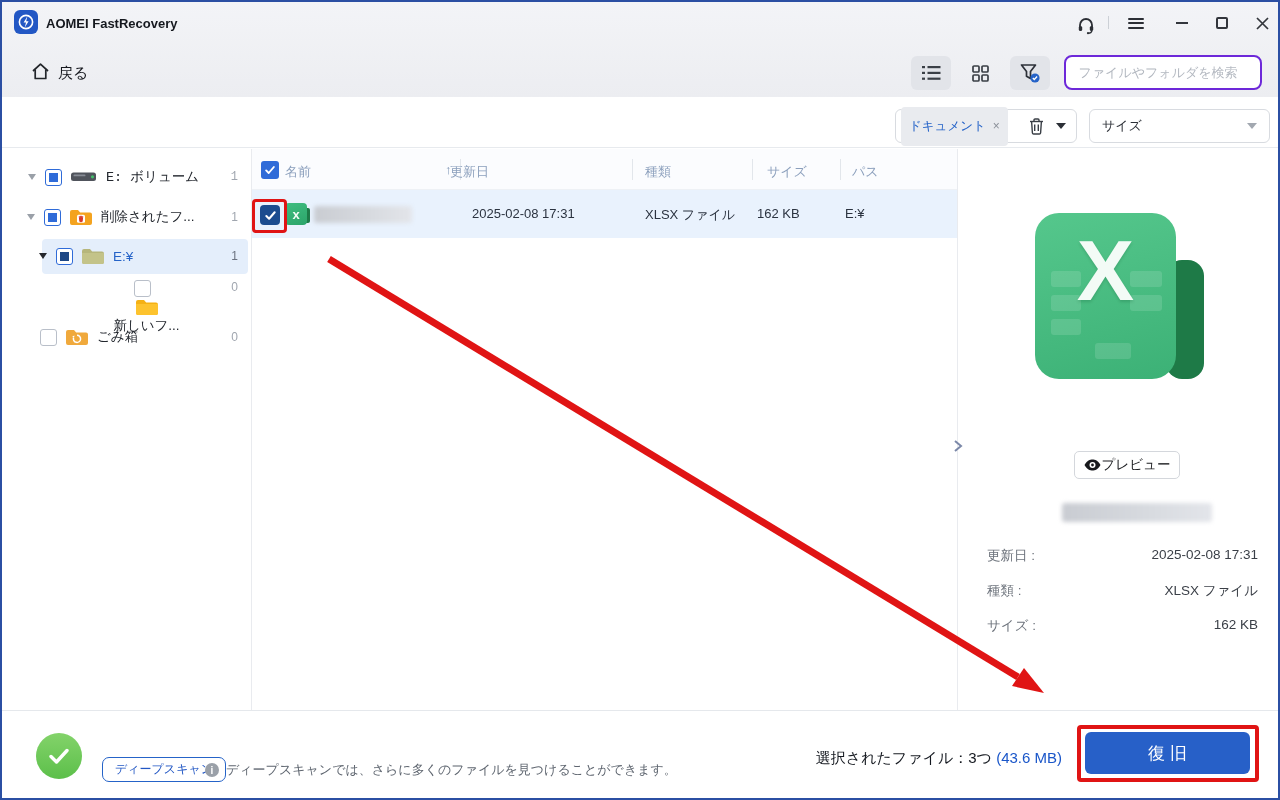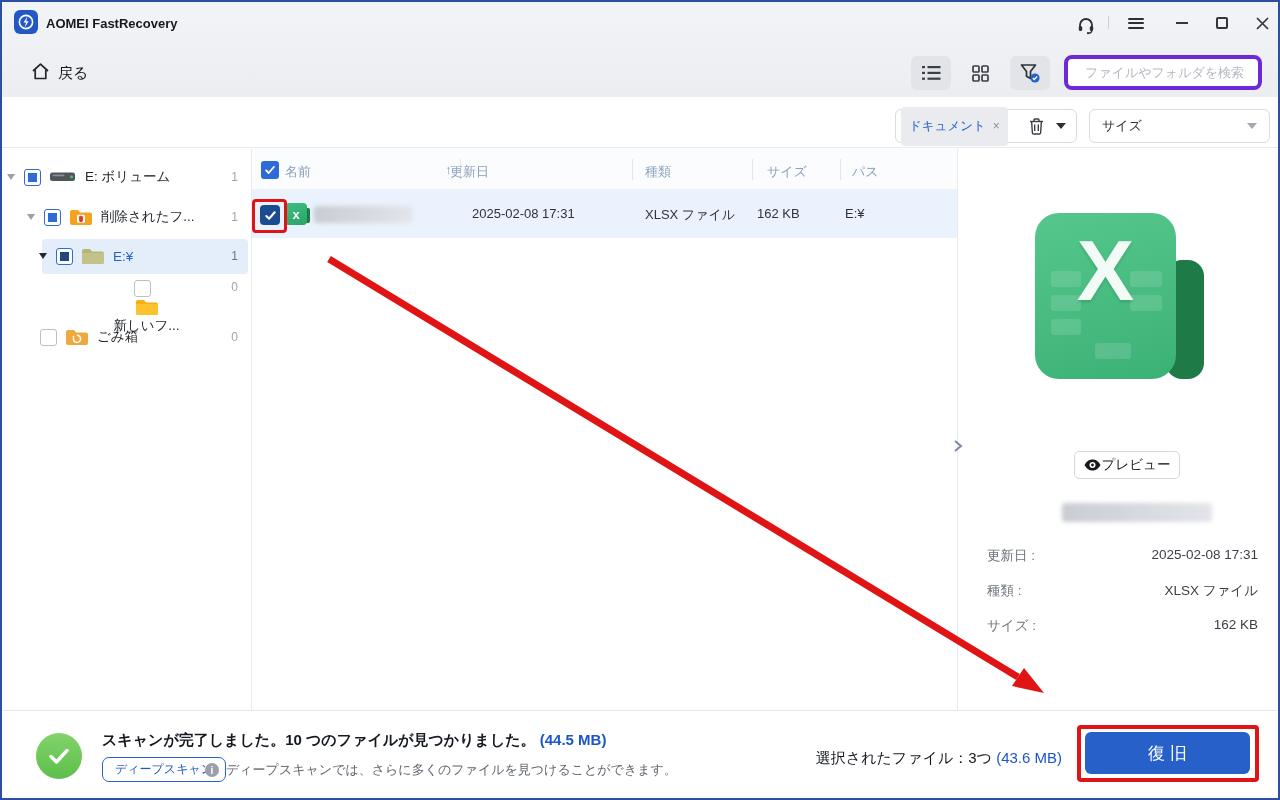--- a/index.html
+++ b/index.html
@@ -22,21 +22,21 @@
   .tb-sep { left:1106px; top:14px; width:1px; height:13px; background:#ccd0d6; }
   .icon-btn { width:28px; height:26px; display:flex; align-items:center; justify-content:center; cursor:pointer; }
   .hamburger span { display:block; width:16px; height:2px; background:#2c2f35; margin:2.5px 0; border-radius:1px; }
   .win-min-bar { width:12px; height:2px; background:#33363c; }
   .win-max-box { width:12px; height:12px; border:2px solid #33363c; border-radius:2px; }
 
   
   .back-label { left:56px; top:62px; font-size:15px; color:#17191f; }
   .view-btn { top:54px; width:40px; height:34px; border-radius:6px; display:flex; align-items:center; justify-content:center; cursor:pointer; }
   .view-btn.active { background:#e2e4e9; }
-  .search-box { left:1062px; top:53px; width:198px; height:35px; background:#fff; border-radius:8px; border:4px solid #6d28d9; display:flex; align-items:center; padding:0 10px; }
+  .search-box { left:1062px; top:53px; width:198px; height:35px; background:#fff; border-radius:8px; border:2px solid #6d28d9; display:flex; align-items:center; padding:0 10px;justify-content:center; }
   .search-box input { border:none; outline:none; flex:1; font-size:13px; color:#333; background:transparent; margin-left:7px; font-family:inherit; }
   .search-box input::placeholder { color:#b3b8c0; }
 
   
   .filter-group { left:893px; top:107px; width:182px; height:34px; border:1px solid #d8dbe0; border-radius:6px; background:#fff; display:flex; align-items:center; padding:0 10px 0 5px; }
   .chip { background:#e9ebef; border-radius:4px; height:39px; display:flex; align-items:center; padding:0 8px; font-size:12.5px; color:#2563c8; }
   .chip .x { margin-left:7px; color:#8a8f98; font-size:12px; cursor:pointer; }
   .caret-down { width:0; height:0; border-left:5px solid transparent; border-right:5px solid transparent; border-top:6px solid #2b2f36; }
   .size-select { left:1087px; top:107px; width:181px; height:34px; border:1px solid #d8dbe0; border-radius:6px; background:#fff; display:flex; align-items:center; justify-content:space-between; padding:0 12px; font-size:13px; color:#2b2f36; cursor:pointer; }
   .caret-gray { width:0; height:0; border-left:5px solid transparent; border-right:5px solid transparent; border-top:6px solid #a2a8b0; }
@@ -204,21 +204,21 @@
     </svg>
     <span class="caret-down"></span>
   </div>
   <div class="abs size-select">
     <span>サイズ</span>
     <span class="caret-gray"></span>
   </div>
 
   <div class="sel-bg"></div>
 
-  <div class="tree-row" style="top:158px; padding-left:0;">
+  <div class="tree-row" style="top:158px; padding-left:21px;font-family:Liberation Mono, monospace;">
     <span class="tw" style="width:18px;">
         <span class="caret-tri"></span>
       </span>
     <span class="cb ind" style="margin-left:4px;">
         <i></i>
       </span>
     <span class="tw" style="margin-left:8px;">
       <svg width="28" height="18" viewBox="0 0 28 18">
           <rect x="1" y="4.5" width="25" height="8.5" rx="2.5" fill="#50545c"></rect>
           <rect x="3.5" y="6.5" width="12" height="1.8" rx=".9" fill="#878c95"></rect>
@@ -355,24 +355,20 @@
   <span class="detail-label" style="top:580px;">種類 :</span>
   <span class="detail-value" style="top:580px;">XLSX ファイル</span>
   <span class="detail-label" style="top:615px;">サイズ :</span>
   <span class="detail-value" style="top:615px;">162 KB</span>
 
   <div class="abs ok-circle">
     <svg width="22" height="18" viewBox="0 0 22 18" fill="none" stroke="#fff" stroke-width="3.4" stroke-linecap="round" stroke-linejoin="round">
         <path d="M3 9.5 L8.5 15 L19 3.5"></path>
       </svg>
   </div>
-  <div class="abs scan-line">
-    <span>スキャンが完了しました。10 つのファイルが見つかりました。</span>
-    <span class="scan-size">(44.5 MB)</span>
-  </div>
   <button class="abs deep-btn">ディープスキャン</button>
   <div class="abs info-i">i</div>
   <div class="abs hint">ディープスキャンでは、さらに多くのファイルを見つけることができます。</div>
 
   <div class="abs sel-info">
     <span>選択されたファイル：3つ</span>
     <span class="sel-size">(43.6 MB)</span>
   </div>
   <button class="abs recover-btn">復旧</button>
 

